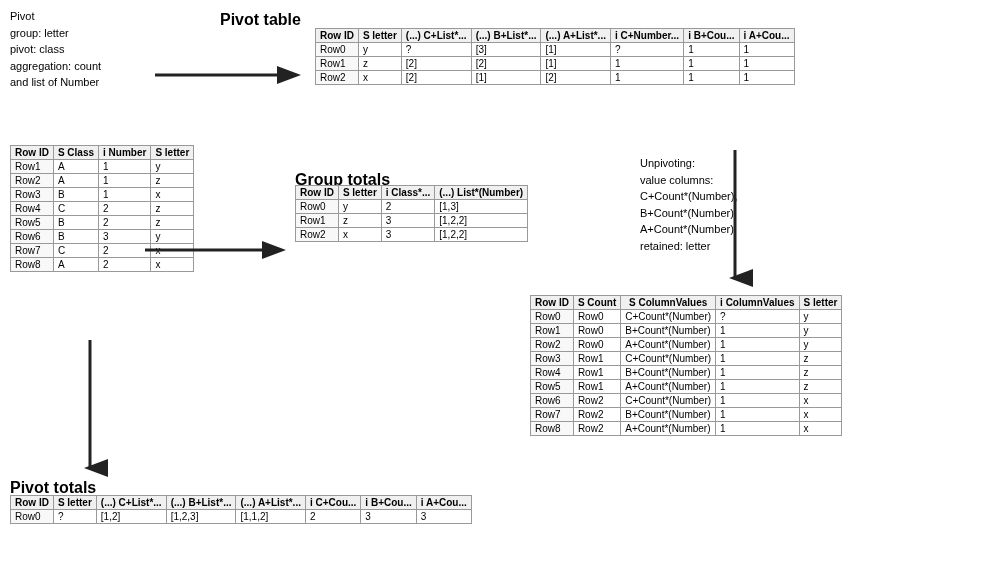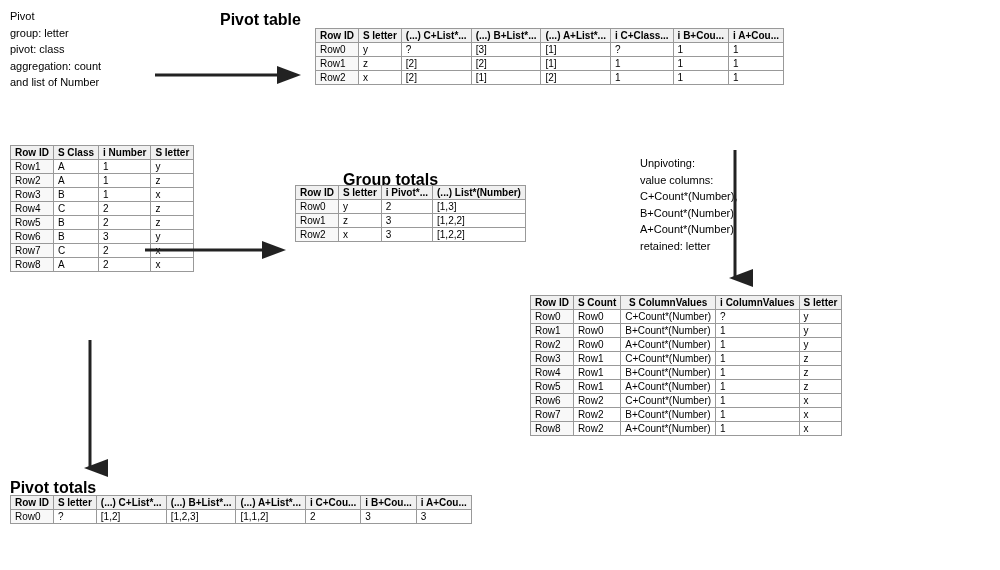--- a/index.html
+++ b/index.html
@@ -63,21 +63,21 @@
 
   <div style="position:absolute; left:315px; top:28px;">
     <table>
       <thead>
         <tr id="pivot-thead">
             <th>Row ID</th>
             <th>S letter</th>
             <th>(...) C+List*...</th>
             <th>(...) B+List*...</th>
             <th>(...) A+List*...</th>
-            <th>i C+Class...</th>
+            <th>i C+Number...</th>
             <th>i B+Cou...</th>
             <th>i A+Cou...</th>
           </tr>
       </thead>
       <tbody id="pivot-tbody">
           <tr>
             <td style="background: rgb(248, 248, 248);">Row0</td>
             <td>y</td>
             <td>?</td>
             <td>[3]</td>
@@ -166,29 +166,29 @@
           <tr>
             <td style="background: rgb(248, 248, 248);">Row8</td>
             <td>A</td>
             <td>2</td>
             <td>x</td>
           </tr>
         </tbody>
     </table>
   </div>
 
-  <div class="label-block section-title" style="left:295px; top:168px;margin-left:48px;">Group totals</div>
+  <div class="label-block section-title" style="left:295px; top:168px;">Group totals</div>
 
   <div style="position:absolute; left:295px; top:185px;">
     <table>
       <thead>
         <tr id="group-thead">
             <th>Row ID</th>
             <th>S letter</th>
-            <th>i Pivot*...</th>
+            <th>i Class*...</th>
             <th>(...) List*(Number)</th>
           </tr>
       </thead>
       <tbody id="group-tbody">
           <tr>
             <td style="background: rgb(248, 248, 248);">Row0</td>
             <td>y</td>
             <td>2</td>
             <td>[1,3]</td>
           </tr>

